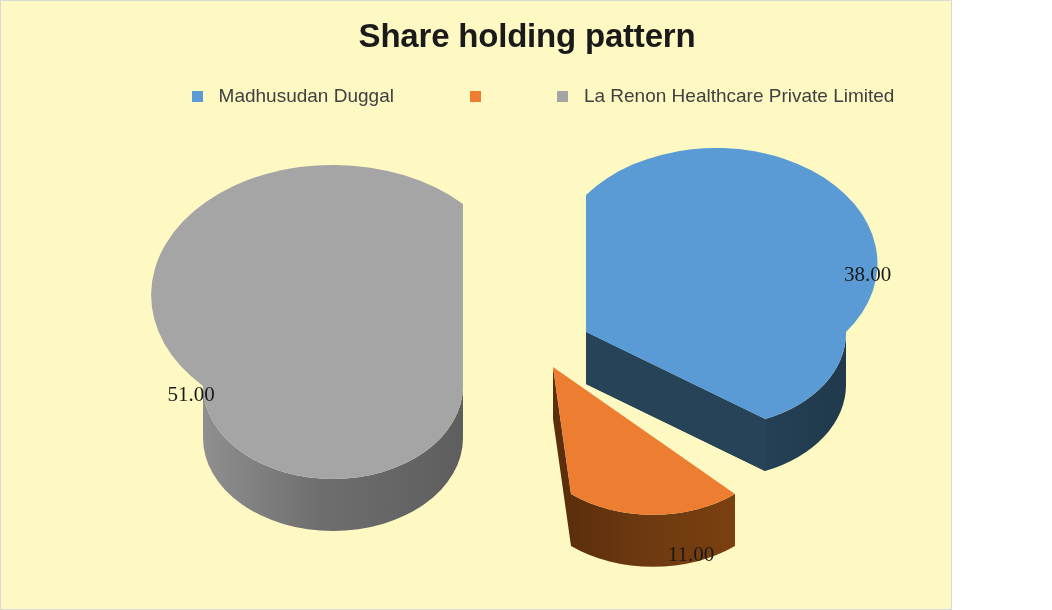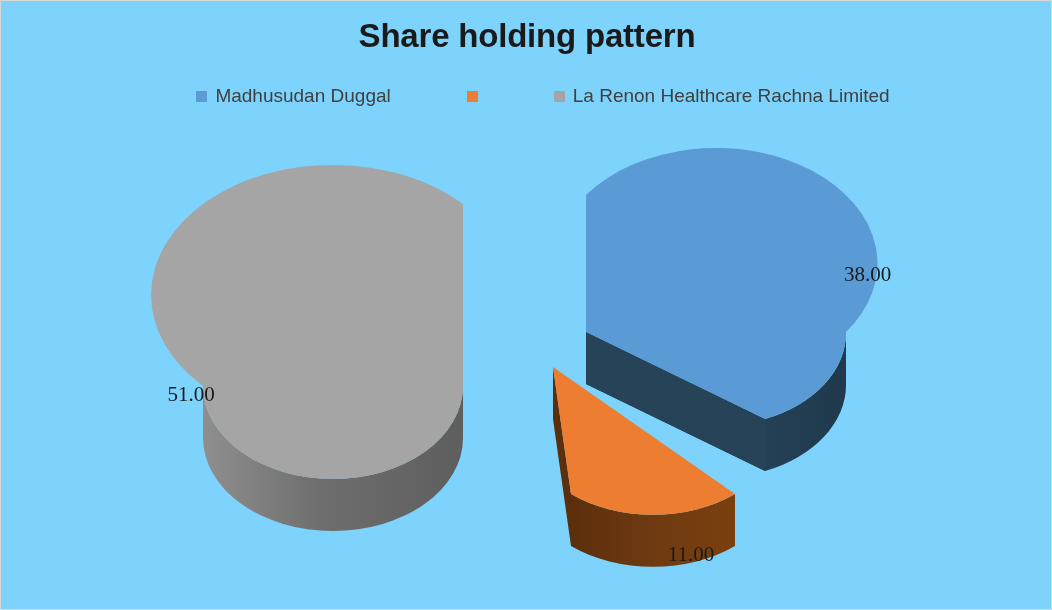--- a/index.html
+++ b/index.html
@@ -5,23 +5,23 @@
   html, body {
     margin: 0;
     padding: 0;
     background: #ffffff;
   }
   body {
     font-family: "Liberation Sans", sans-serif;
   }
   #chart-canvas {
     position: relative;
-    width: 1052px;
+    width: 952px;
     height: 610px;
-    background: #7dd3fc;
+    background: #fef9c3;
     box-sizing: border-box;
     border: 1px solid #d9d9d9;
     overflow: hidden;
   }
   #chart-title {
     position: absolute;
     top: 16px;
     left: 0;
     width: 1052px;
     text-align: center;
@@ -39,21 +39,21 @@
     display: flex;
     flex-direction: row;
     justify-content: center;
     align-items: center;
     gap: 44px;
   }
   .legend-entry {
     display: flex;
     flex-direction: row;
     align-items: center;
-    gap: 8px;
+    gap: 16px;
     padding-left: 32px;
   }
   .legend-swatch {
     width: 11px;
     height: 11px;
     flex: 0 0 auto;
     display: block;
   }
   .legend-label {
     font-size: 19px;
@@ -82,21 +82,21 @@
   <div id="chart-legend">
     <div class="legend-entry">
       <span class="legend-swatch" style="background:#5b9bd5"></span>
       <span class="legend-label">Madhusudan Duggal</span>
     </div>
     <div class="legend-entry">
       <span class="legend-swatch" style="background:#ed7d31"></span>
     </div>
     <div class="legend-entry">
       <span class="legend-swatch" style="background:#a5a5a5"></span>
-      <span class="legend-label">La Renon Healthcare Rachna Limited</span>
+      <span class="legend-label">La Renon Healthcare Private Limited</span>
     </div>
   </div>
 
   <svg id="pie-svg" width="1052" height="610" viewBox="0 0 1052 610">
     <defs>
       <linearGradient id="grad-gray-side" x1="0" y1="0" x2="1" y2="0">
         <stan stop-color="#8a8a8a"></stan>
         <stop offset="0" stop-color="#8f8f8f"></stop>
         <stop offset="0.45" stop-color="#6e6e6e"></stop>
         <stop offset="1" stop-color="#5e5e5e"></stop>

